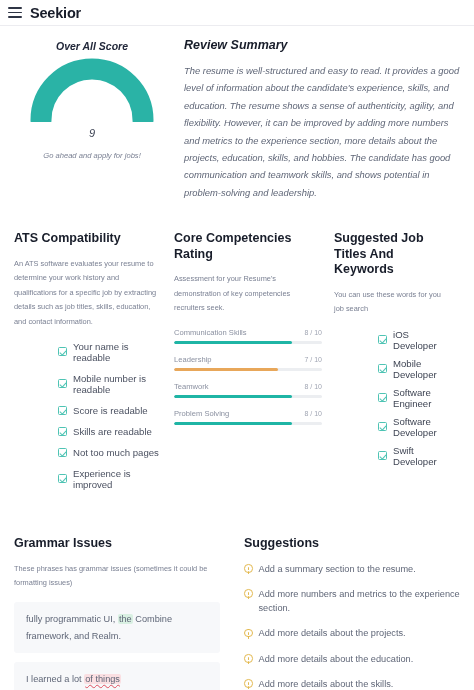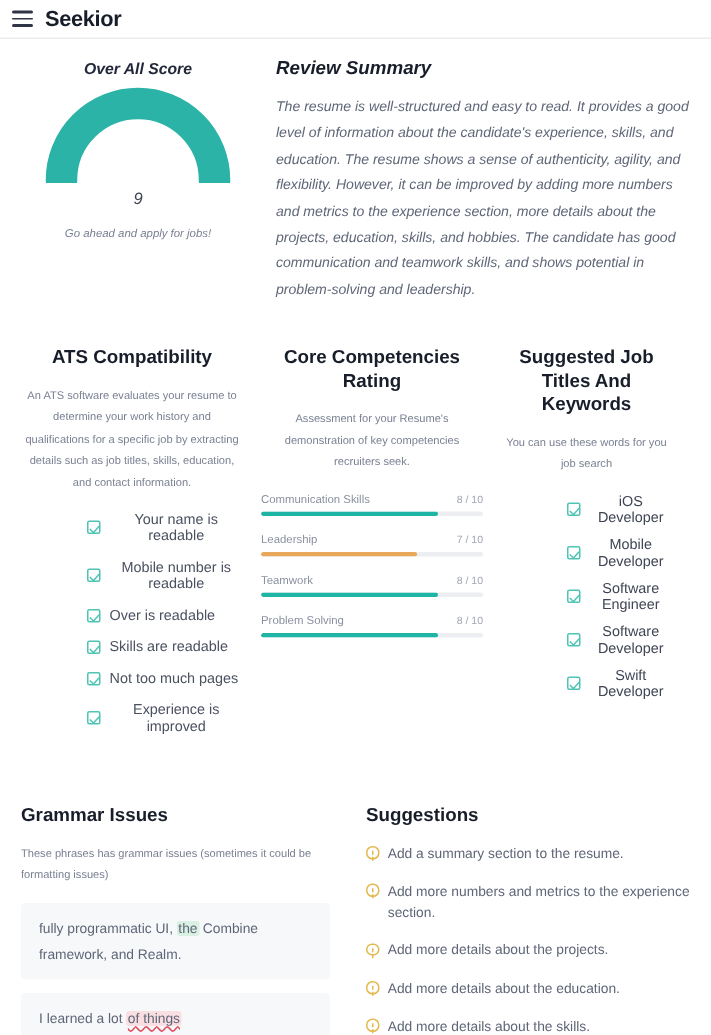--- a/index.html
+++ b/index.html
@@ -85,21 +85,21 @@
     line-height: 1.85;
     color: #5f6677;
     text-align: left;
   }
 
   
   .tri {
     display: flex;
     padding: 30px 14px 0 14px;
   }
-  .tri-col { padding-right: 12px; text-align: center; }
+  .tri-col { padding-right: 12px; }
   .col-ats   { width: 160px; flex: 0 0 160px; }
   .col-core  { width: 160px; flex: 0 0 160px; }
   .col-jobs  { flex: 1; }
 
   .sec-title {
     font-size: 12.5px;
     font-weight: bold;
     color: #181d2a;
     line-height: 1.25;
     margin-bottom: 10px;
@@ -260,21 +260,21 @@
         <div class="check-item">
           <span class="check-box"></span>
           <span class="check-label">Your name is readable</span>
         </div>
         <div class="check-item">
           <span class="check-box"></span>
           <span class="check-label">Mobile number is readable</span>
         </div>
         <div class="check-item">
           <span class="check-box"></span>
-          <span class="check-label">Over is readable</span>
+          <span class="check-label">Score is readable</span>
         </div>
         <div class="check-item">
           <span class="check-box"></span>
           <span class="check-label">Skills are readable</span>
         </div>
         <div class="check-item">
           <span class="check-box"></span>
           <span class="check-label">Not too much pages</span>
         </div>
         <div class="check-item">

